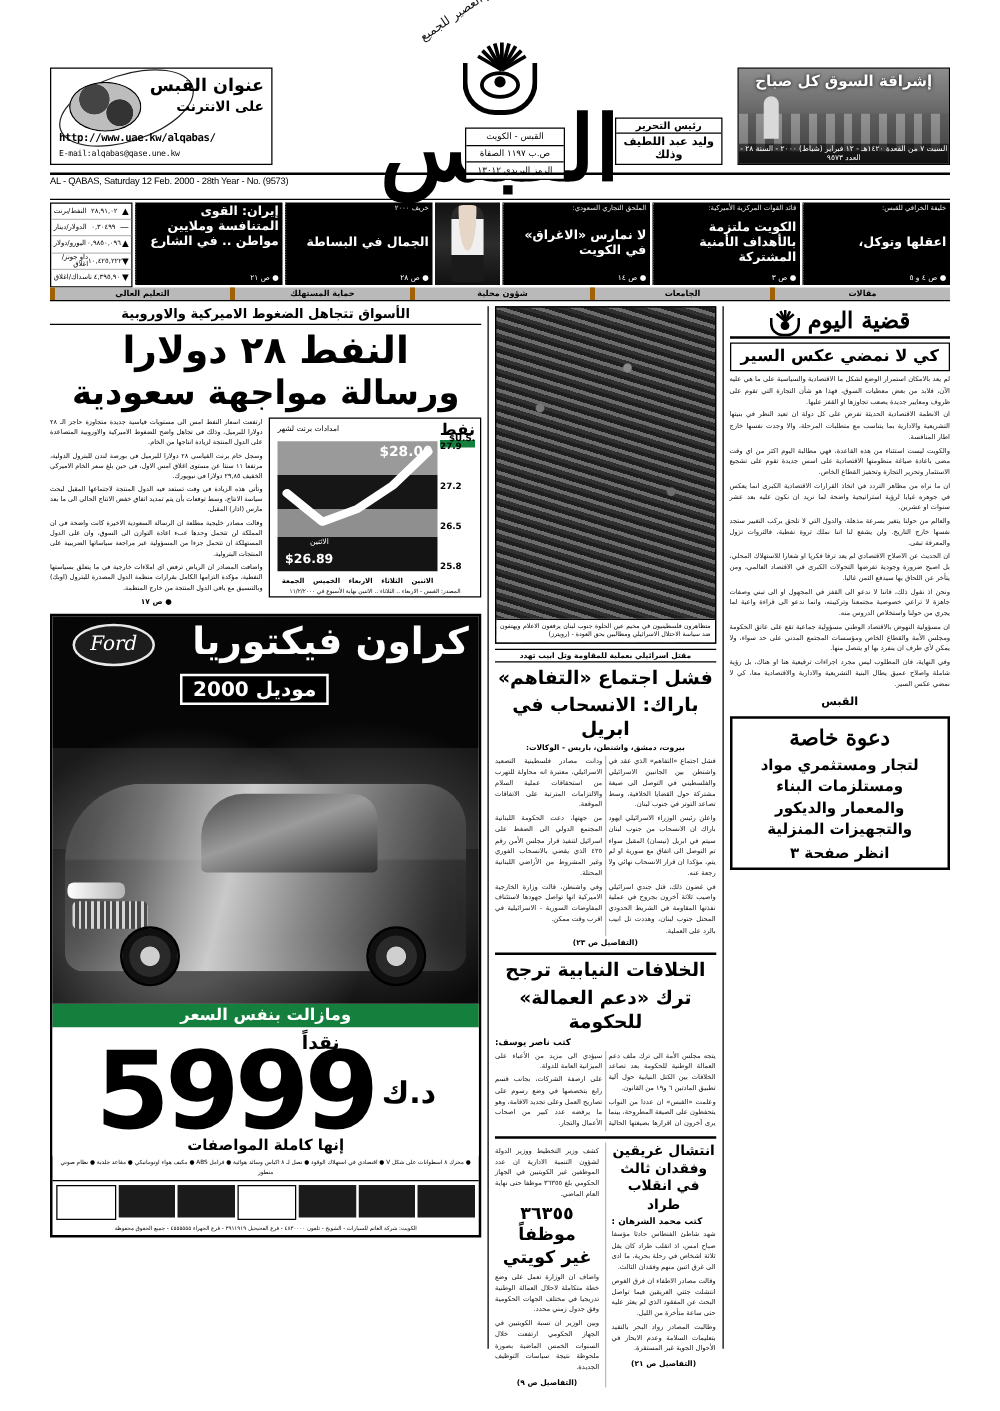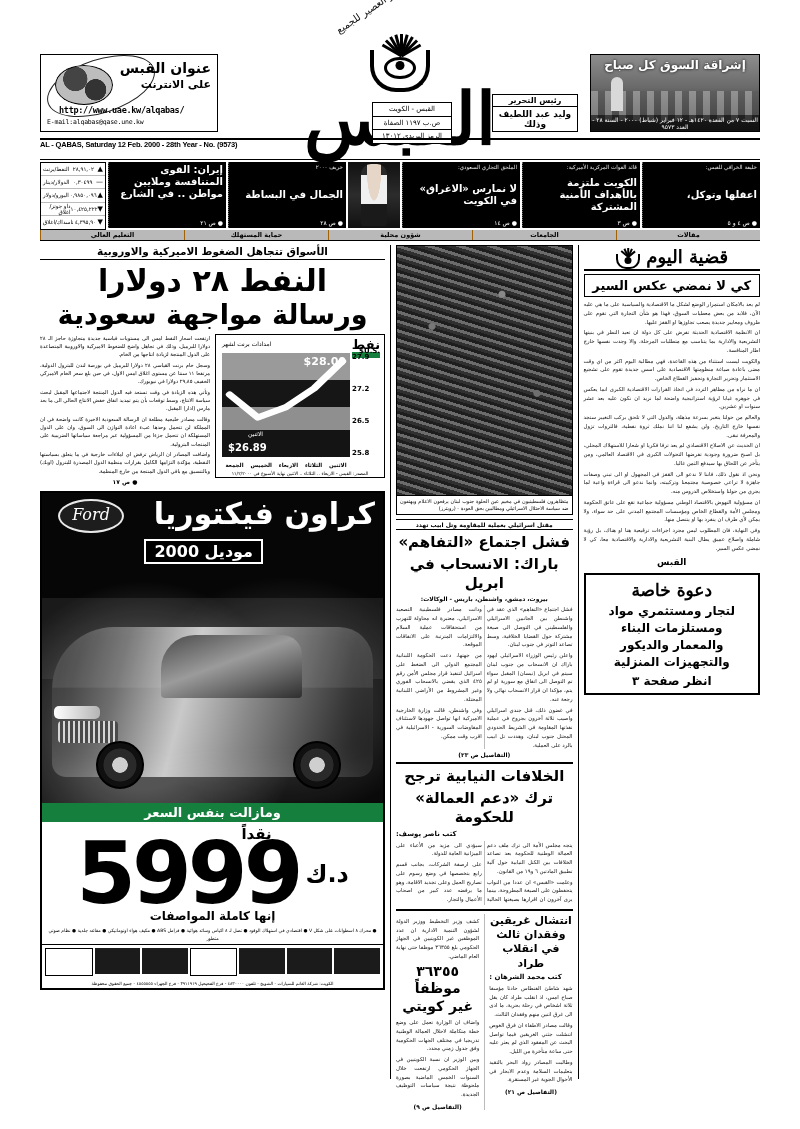--- a/index.html
+++ b/index.html
@@ -27,21 +27,21 @@
   .web-box .ellipse{
     position:absolute;left:4px;top:4px;width:110px;height:52px;
     border:1.5px solid #222;border-radius:50%;transform:rotate(-18deg);
   }
   .web-box .ar-title{
     position:absolute;right:6px;top:5px;text-align:right;direction:rtl;
     font-size:11px;font-weight:bold;line-height:1.25;
   }
   .web-box .ar-title b{font-size:14px;}
   .web-box .url{
-    position:absolute;left:18px;bottom:16px;font-family:"DejaVu Sans Mono","Liberation Mono",monospace;
+    position:absolute;left:6px;bottom:16px;font-family:"DejaVu Sans Mono","Liberation Mono",monospace;
     font-size:8.5px;font-weight:bold;letter-spacing:-.3px;direction:ltr;
   }
   .web-box .mail{
     position:absolute;left:6px;bottom:5px;font-family:"DejaVu Sans Mono","Liberation Mono",monospace;
     font-size:6.5px;direction:ltr;letter-spacing:-.2px;
   }
 
   .logo-wrap{position:absolute;left:0;right:0;top:0;text-align:center;}
   .sun-emblem{position:relative;display:inline-block;width:74px;height:60px;vertical-align:top;margin-top:2px;}
   .sun-emblem .rays{position:absolute;left:50%;top:0;transform:translateX(-50%);width:60px;height:26px;}
@@ -103,21 +103,21 @@
     border-radius:6px 6px 0 0;
   }
   .photo-box .road{
     position:absolute;left:0;right:0;bottom:10px;height:30px;
     background:repeating-linear-gradient(90deg,#b9b9b9 0 7px,#5a5a5a 7px 14px);
     opacity:.55;
   }
 
   .dateline{
     border-top:2px solid #000;border-bottom:1px solid #000;
-    margin-top:2px;padding:4px 0;height:11px;position:relative;font-weight:bold;
+    margin-top:2px;padding:4px 0;height:11px;position:relative;
   }
   .dateline .en{
     position:absolute;left:0;top:0;font-size:7.5px;direction:ltr;
     font-family:"Liberation Sans",sans-serif;letter-spacing:-.2px;
   }
 
   
   .banner{position:relative;height:78px;border-bottom:1px solid #000;margin-top:2px;}
   .ticker{
     position:absolute;left:0;top:0;width:64px;height:66px;border:1px solid #000;
@@ -153,21 +153,21 @@
       radial-gradient(ellipse at 50% 8%,#e6d6c8 0 38%,transparent 40%),
       linear-gradient(180deg,#2a2a2a 0 18%,#f0f0f0 18% 64%,#1a1a1a 64% 100%);
     border-radius:10px 10px 3px 3px;
   }
   .sections{
     position:absolute;left:0;right:0;bottom:0;height:10px;
     display:flex;direction:rtl;background:#b9b9b9;
   }
   .sections span{
     flex:1;text-align:center;font-size:6.5px;font-weight:bold;
-    border-left:1px solid #a16207;line-height:10px;
+    border-left:4px solid #a16207;line-height:10px;
   }
 
   
   .grid{display:flex;direction:rtl;margin-top:4px;height:834px;}
   .col-right{width:178px;border-left:1px solid #000;padding-left:5px;}
   .col-mid{width:178px;border-left:1px solid #000;padding:0 5px;}
   .col-left{width:348px;padding-right:5px;}
 
   
   .qadiya-head{display:flex;align-items:center;justify-content:center;gap:5px;

